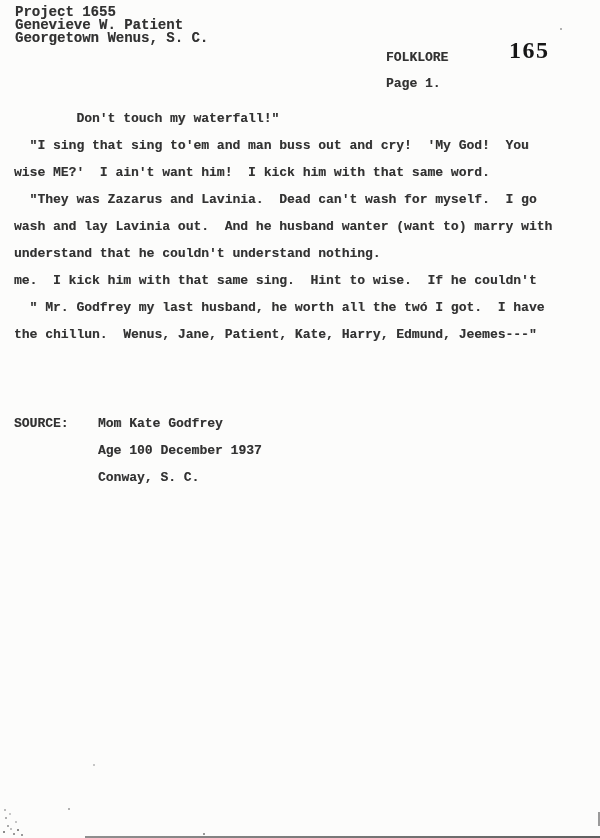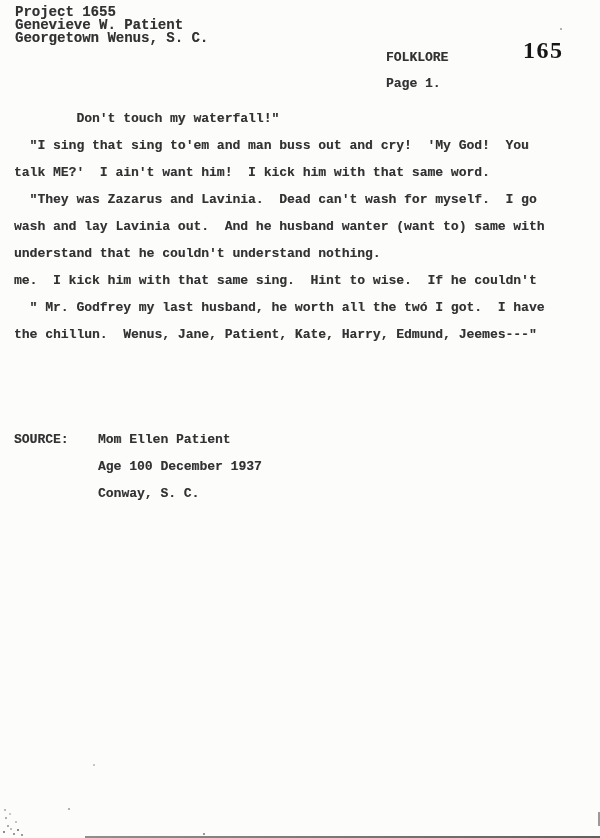--- a/index.html
+++ b/index.html
@@ -28,21 +28,21 @@
     position: absolute;
     left: 386px;
     top: 33px;
     font-size: 13px;
     line-height: 26px;
     margin-top: 12px;
   }
   .header-right div { white-space: pre; }
   .folio {
     position: absolute;
-    left: 523px;
+    left: 509px;
     top: 37px;
     font-family: "Liberation Serif", "DejaVu Serif", serif;
     font-weight: bold;
     font-size: 24px;
     letter-spacing: 1.5px;
     color: #161616;
   }
   .body-text {
     position: absolute;
     left: 14px;
@@ -51,21 +51,20 @@
     line-height: 27px;
   }
   .body-text .line { white-space: pre; height: 27px; }
   .source {
     position: absolute;
     left: 14px;
     top: 410px;
     font-size: 13px;
     line-height: 27px;
     display: flex;
-    margin-top: 16px;
   }
   .source-label { width: 84px; white-space: pre; }
   .source-entries div { white-space: pre; }
   .noise-dot {
     position: absolute;
     width: 2px;
     height: 2px;
     border-radius: 50%;
     background: #9a9a9a;
   }
@@ -118,33 +117,33 @@
   <div class="header-right typew">
     <div>FOLKLORE</div>
     <div>Page 1.</div>
   </div>
 
   <div class="folio">165</div>
 
   <div class="body-text typew">
     <div class="line">        Don't touch my waterfall!"</div>
     <div class="line">  "I sing that sing to'em and man buss out and cry!  'My God!  You</div>
-    <div class="line">talk ME?'  I ain't want him!  I kick him with that same word.</div>
+    <div class="line">wise ME?'  I ain't want him!  I kick him with that same word.</div>
     <div class="line">  "They was Zazarus and Lavinia.  Dead can't wash for myself.  I go</div>
-    <div class="line">wash and lay Lavinia out.  And he husband wanter (want to) same with</div>
+    <div class="line">wash and lay Lavinia out.  And he husband wanter (want to) marry with</div>
     <div class="line">understand that he couldn't understand nothing.</div>
     <div class="line">me.  I kick him with that same sing.  Hint to wise.  If he couldn't</div>
     <div class="line">  " Mr. Godfrey my last husband, he worth all the twó I got.  I have</div>
     <div class="line">the chillun.  Wenus, Jane, Patient, Kate, Harry, Edmund, Jeemes---"</div>
   </div>
 
   <div class="source typew">
     <div class="source-label">SOURCE:</div>
     <div class="source-entries">
-      <div>Mom Ellen Patient</div>
+      <div>Mom Kate Godfrey</div>
       <div>Age 100 December 1937</div>
       <div>Conway, S. C.</div>
     </div>
   </div>
 
   <div class="noise-dot" style="left:560px; top:28px;"></div>
   <div class="noise-dot" style="left:68px; top:808px;"></div>
   <div class="noise-dot" style="left:203px; top:833px; background:#777;"></div>
   <div class="noise-dot" style="left:93px; top:764px; background:#b5b5b5;"></div>
   <div class="corner-speckles"></div>

